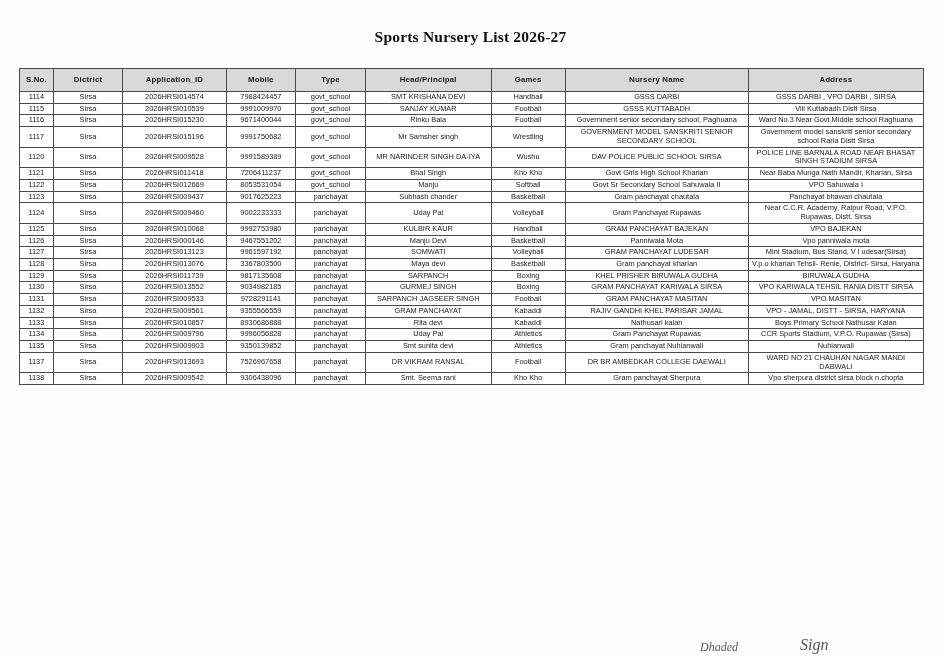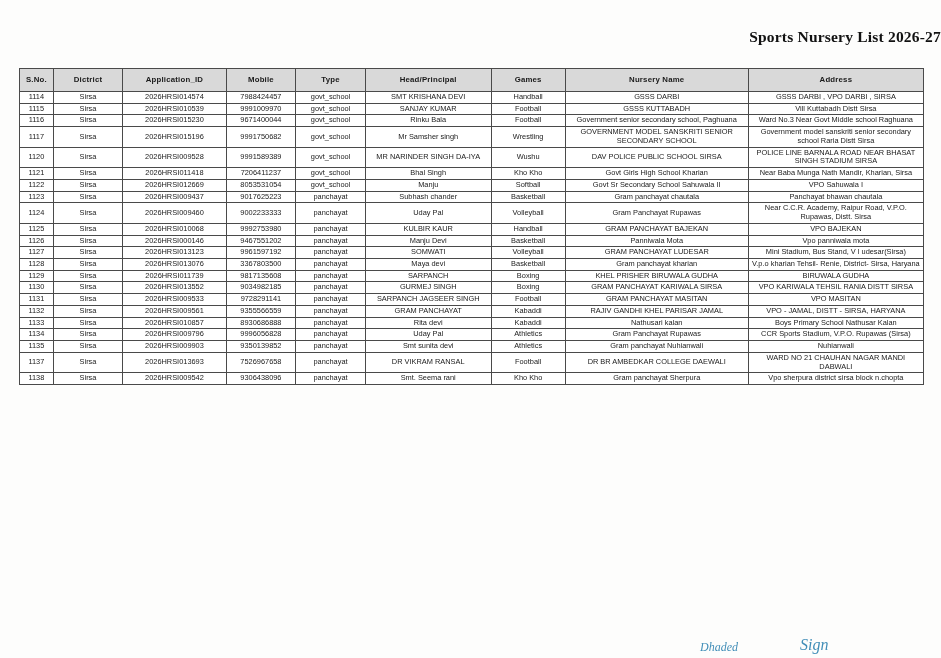--- a/index.html
+++ b/index.html
@@ -16,21 +16,21 @@
     overflow: hidden;
   }
   .page {
     position: absolute;
     left: 0; top: 0;
     width: 941px;
     height: 658px;
     background: #fdfdfc;
   }
   .doc-title {
-    text-align: right;
+    text-align: center;
     font-size: 15.5px;
     font-weight: bold;
     letter-spacing: 0.2px;
     margin: 28px 0 14px 0;
     color: #111;
     font-family: "Liberation Serif", serif;
   }
   .table-wrap {
     position: absolute;
     left: 19px;
@@ -90,21 +90,21 @@
     position: absolute;
     bottom: 2px;
     left: 0;
     width: 941px;
     height: 24px;
   }
   .scribble {
     position: absolute;
     font-family: "Liberation Serif", serif;
     font-style: italic;
-    color: #0369a1;
+    color: #0f172a;
     font-size: 12px;
     opacity: 0.75;
     white-space: nowrap;
     margin-top: 39px;
   }
   .scribble.s1 { left: 700px; bottom: 1px; }
   .scribble.s2 { left: 800px; bottom: 2px; font-size: 16px; }
 </style>
 </head>
 <body>

